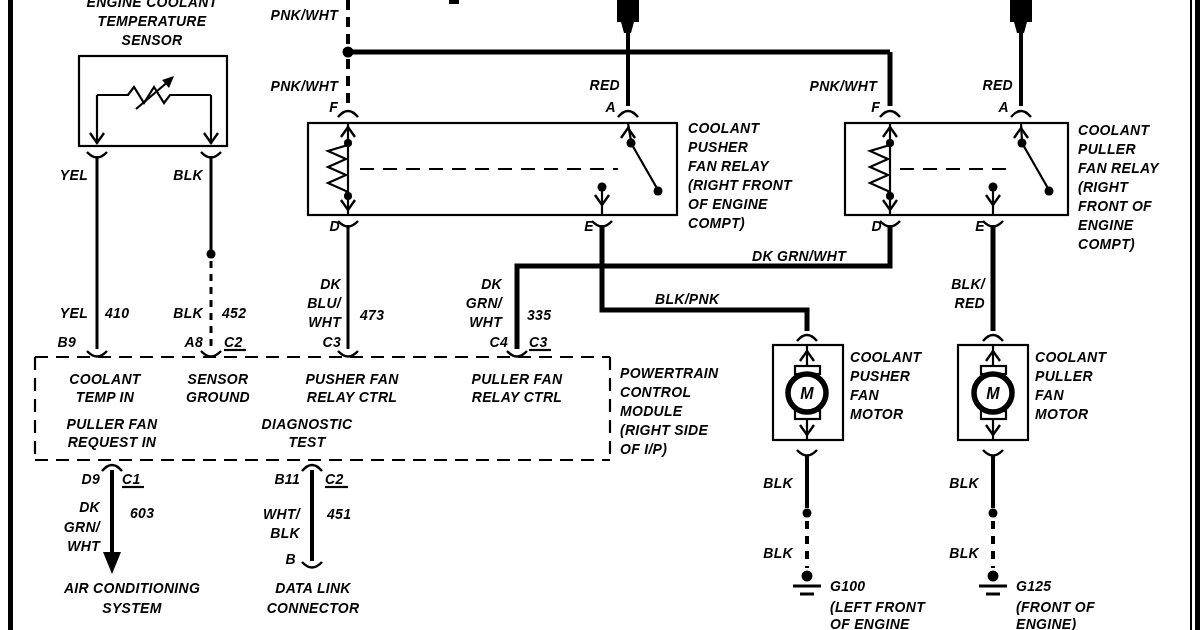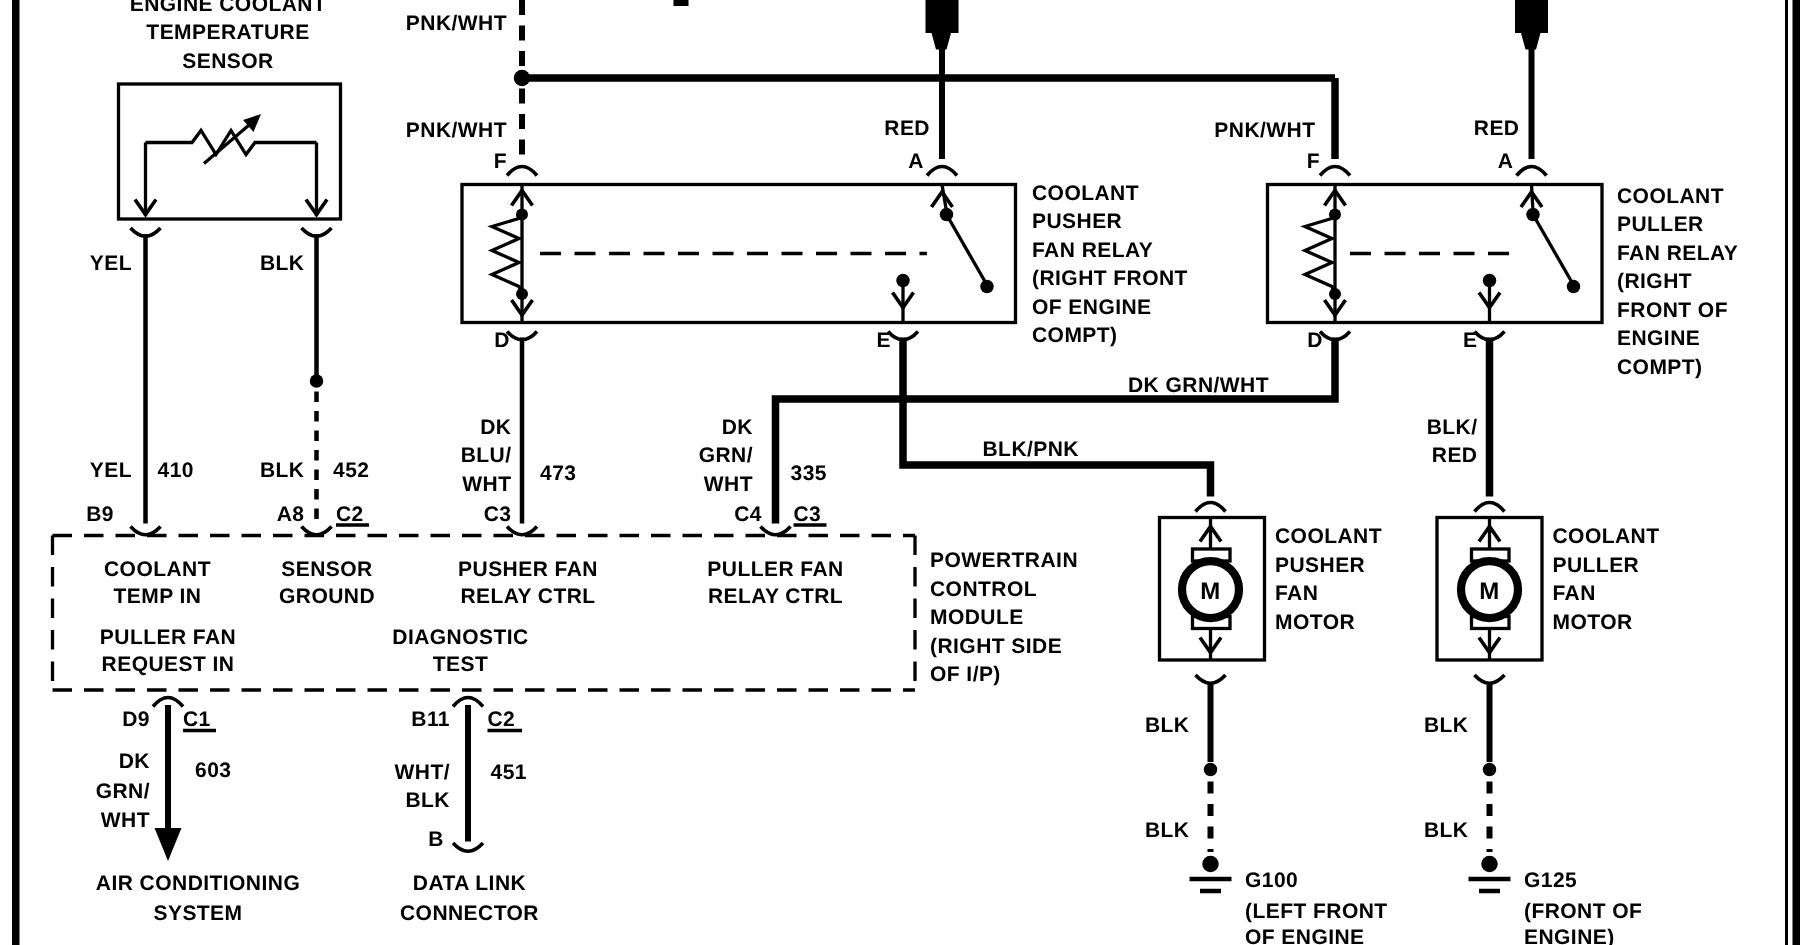--- a/index.html
+++ b/index.html
@@ -1,16 +1,16 @@
 <!DOCTYPE html>
 <html><head>
 <meta charset="utf-8">
 <style>
   html,body{margin:0;padding:0;background:#fff;}
-  .stage{width:1200px;height:630px;position:relative;background:#c2410c;overflow:hidden;}
+  .stage{width:1200px;height:630px;position:relative;background:#c2410c;overflow:hidden;font-style:italic;}
   svg{display:block;}
   svg text{font-family:"Liberation Sans","DejaVu Sans",sans-serif;font-weight:bold;font-size:14px;fill:#000;letter-spacing:.3px;}
   svg .mline{font-size:16px;}
   .s2{stroke:#000;stroke-width:2.2;fill:none;}
   .s3{stroke:#000;stroke-width:3;fill:none;}
   .s4{stroke:#000;stroke-width:4;fill:none;}
   .s5{stroke:#000;stroke-width:5;fill:none;}
   .dashwire{stroke-dasharray:10 7;}
   .dashthin{stroke-dasharray:7 6;}
   .dashgnd{stroke-dasharray:8 7;}

